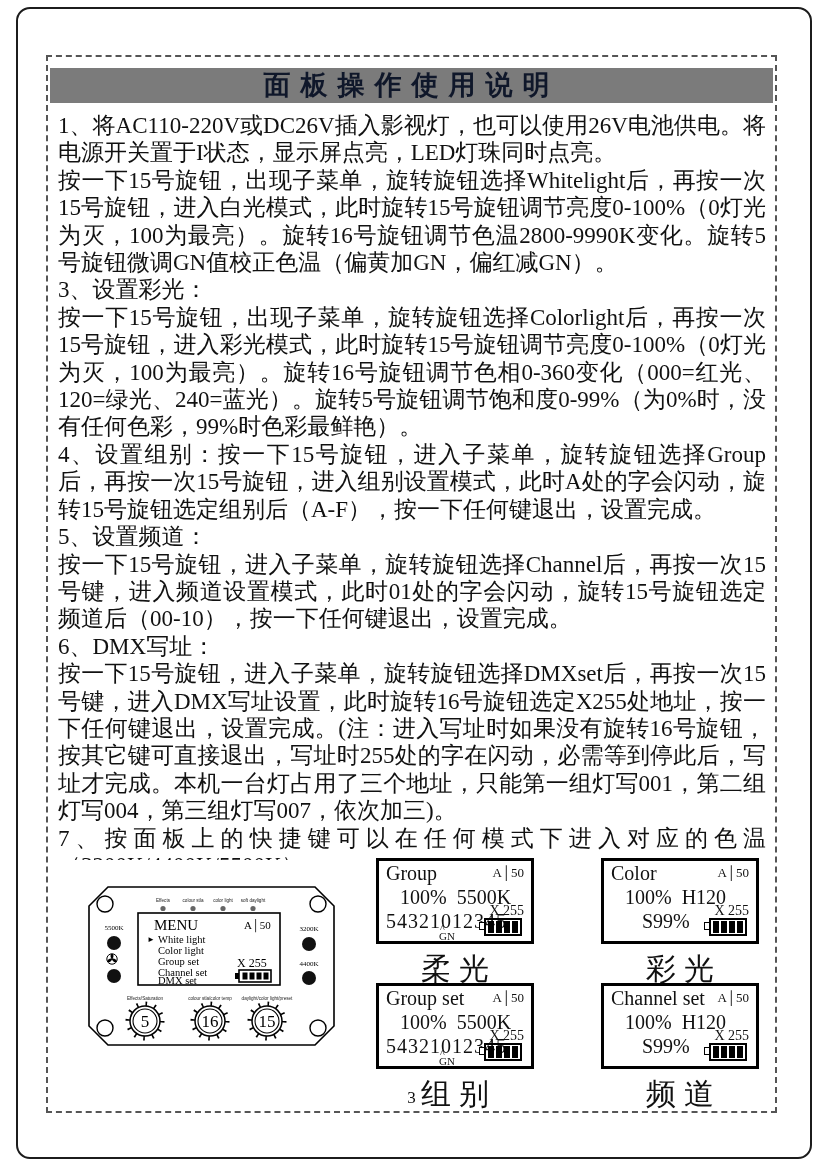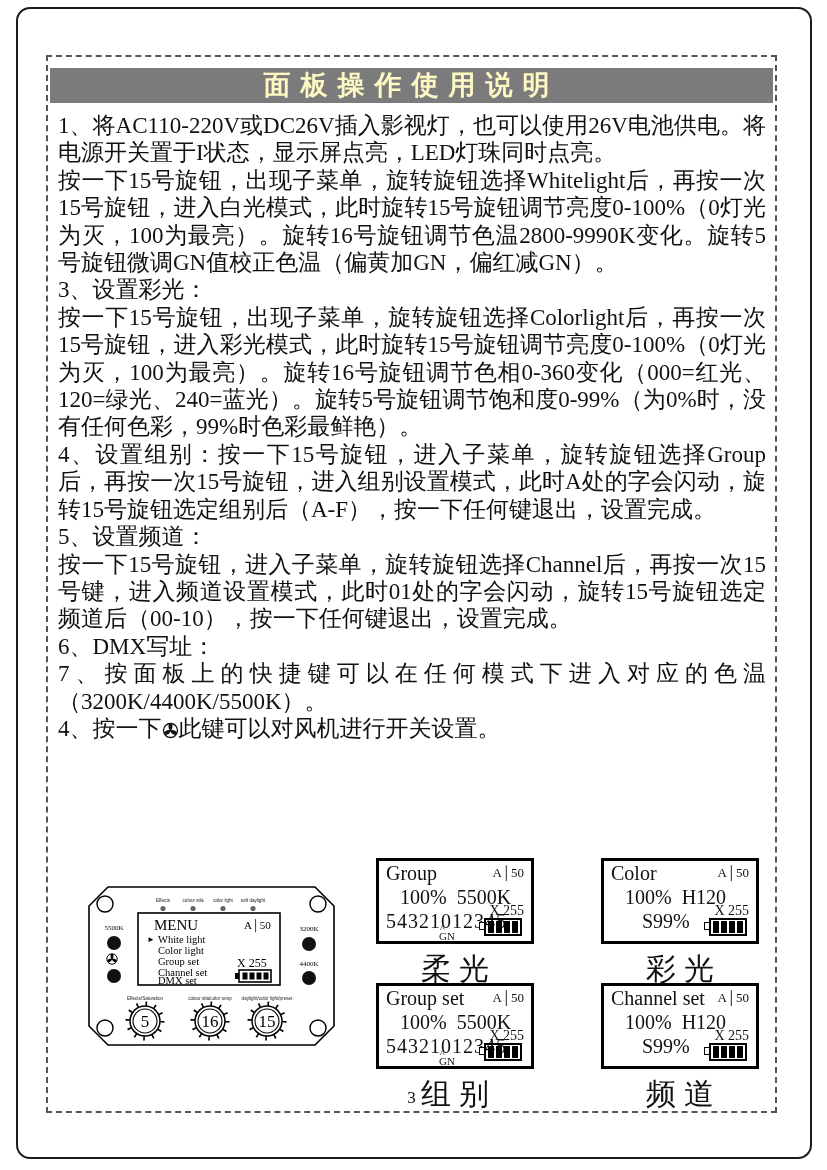--- a/index.html
+++ b/index.html
@@ -11,21 +11,21 @@
   .outer-border {
     position:absolute; left:16px; top:7px; width:796px; height:1152px;
     border:2px solid #1c1c1c; border-radius:14px; box-sizing:border-box;
   }
   .inner-frame {
     position:absolute; left:46px; top:55px; width:731px; height:1058px;
     border:2px dashed #555; box-sizing:border-box; background:#fff;
   }
   .titlebar {
     margin:11px 2px 7px 2px; height:35px; line-height:35px;
-    background:#7b7b7b; color:#fef9c3; text-align:center;
+    background:#7b7b7b; color:#0f172a; text-align:center;
     font-size:27px; font-weight:bold; letter-spacing:10px;
     font-family:"Liberation Sans","DejaVu Sans",sans-serif;
   }
   .text-block {
     padding:2px 9px 0 10px; font-size:23px; line-height:27.4px;
     text-align:justify; height:748px; overflow:hidden;
   }
   .text-block p { margin:0; }
   .fan-inline { display:inline-block; vertical-align:-3px; }
 
@@ -68,20 +68,21 @@
   <div class="titlebar">面板操作使用说明</div>
   <div class="text-block">
     <p>1、将AC110-220V或DC26V插入影视灯，也可以使用26V电池供电。将电源开关置于I状态，显示屏点亮，LED灯珠同时点亮。</p>
     <p>按一下15号旋钮，出现子菜单，旋转旋钮选择Whitelight后，再按一次15号旋钮，进入白光模式，此时旋转15号旋钮调节亮度0-100%（0灯光为灭，100为最亮）。旋转16号旋钮调节色温2800-9990K变化。旋转5号旋钮微调GN值校正色温（偏黄加GN，偏红减GN）。</p>
     <p>3、设置彩光：</p>
     <p>按一下15号旋钮，出现子菜单，旋转旋钮选择Colorlight后，再按一次15号旋钮，进入彩光模式，此时旋转15号旋钮调节亮度0-100%（0灯光为灭，100为最亮）。旋转16号旋钮调节色相0-360变化（000=红光、120=绿光、240=蓝光）。旋转5号旋钮调节饱和度0-99%（为0%时，没有任何色彩，99%时色彩最鲜艳）。</p>
     <p>4、设置组别：按一下15号旋钮，进入子菜单，旋转旋钮选择Group后，再按一次15号旋钮，进入组别设置模式，此时A处的字会闪动，旋转15号旋钮选定组别后（A-F），按一下任何键退出，设置完成。</p>
     <p>5、设置频道：</p>
     <p>按一下15号旋钮，进入子菜单，旋转旋钮选择Channel后，再按一次15号键，进入频道设置模式，此时01处的字会闪动，旋转15号旋钮选定频道后（00-10），按一下任何键退出，设置完成。</p>
     <p>6、DMX写址：</p>
+    <p>按一下15号旋钮，进入子菜单，旋转旋钮选择DMXset后，再按一次15号键，进入DMX写址设置，此时旋转16号旋钮选定X255处地址，按一下任何键退出，设置完成。(注：进入写址时如果没有旋转16号旋钮，按其它键可直接退出，写址时255处的字在闪动，必需等到停此后，写址才完成。本机一台灯占用了三个地址，只能第一组灯写001，第二组灯写004，第三组灯写007，依次加三)。</p>
     <p>7、按面板上的快捷键可以在任何模式下进入对应的色温（3200K/4400K/5500K）。</p>
     <p>
       <span>4、按一下</span><svg class="fan-inline" width="17" height="17" viewBox="-8.5 -8.5 17 17">
           <circle r="7" fill="none" stroke="#111" stroke-width="1.3"></circle>
           <circle r="1.5" fill="#111"></circle>
           <g fill="#111">
             <ellipse cx="0" cy="-4" rx="2" ry="3.2"></ellipse>
             <ellipse cx="0" cy="-4" rx="2" ry="3.2" transform="rotate(120)"></ellipse>
             <ellipse cx="0" cy="-4" rx="2" ry="3.2" transform="rotate(240)"></ellipse>
           </g>

